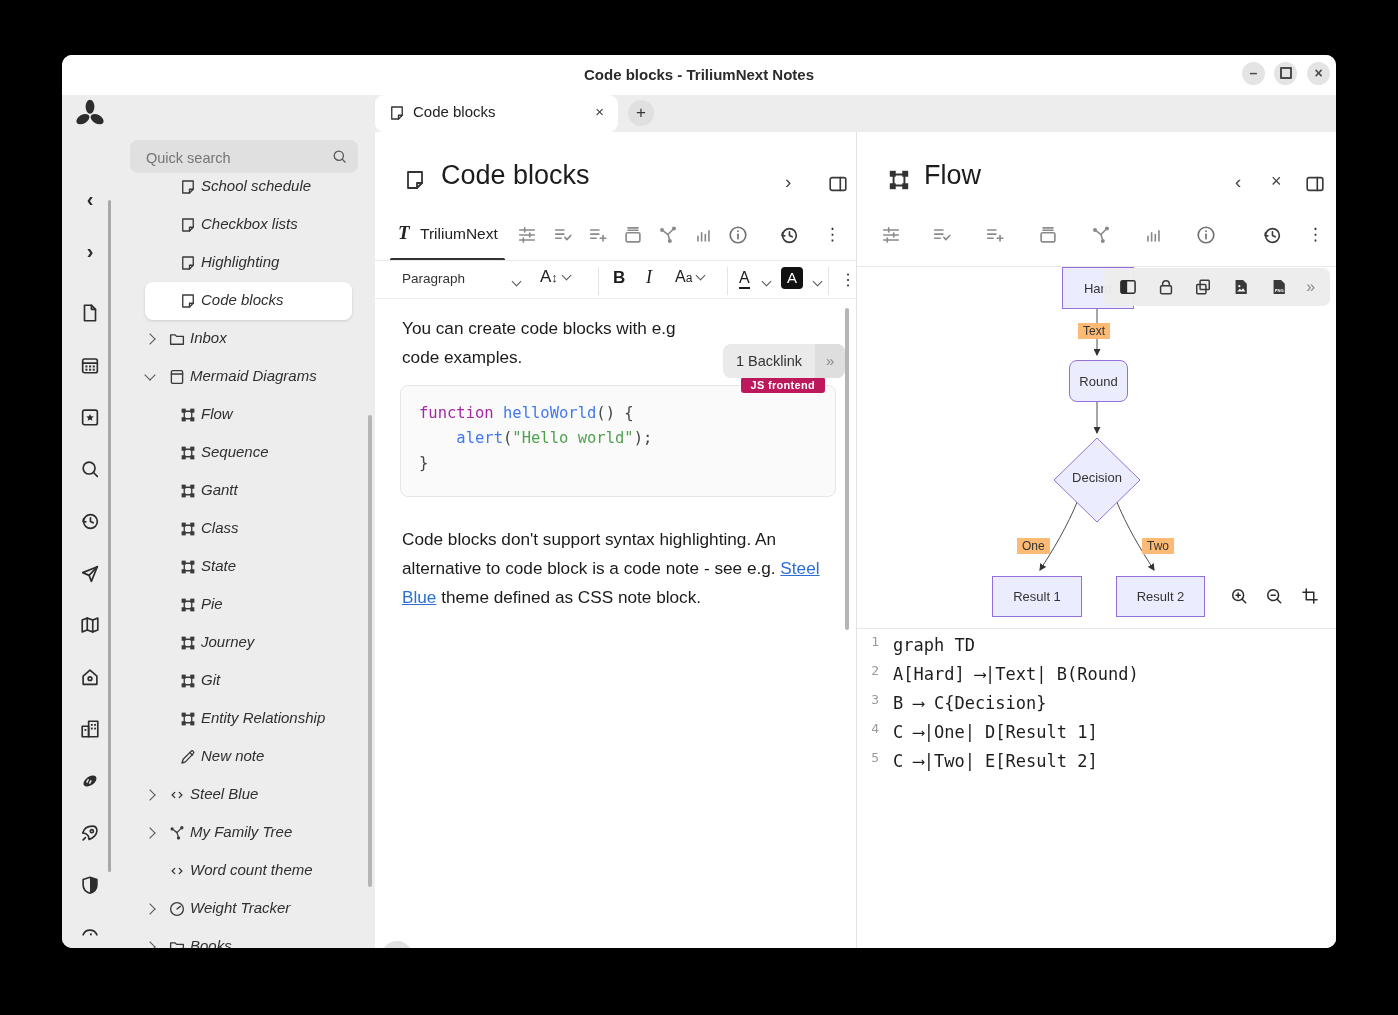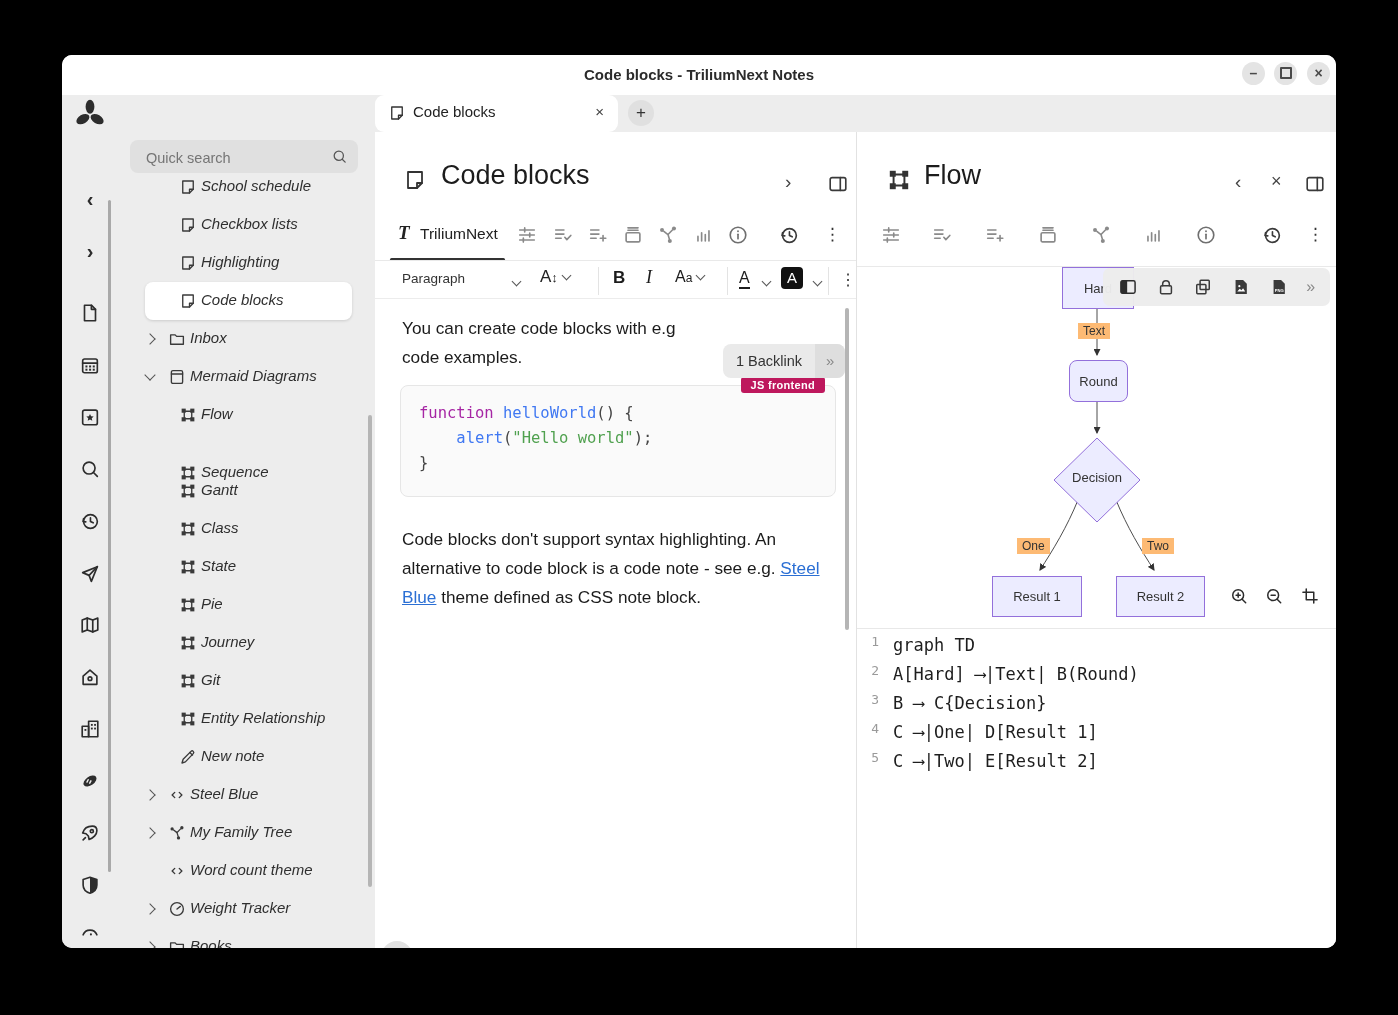--- a/index.html
+++ b/index.html
@@ -414,21 +414,21 @@
           <span class="tl">Mermaid Diagrams</span>
         </div>
       <div class="trow lv2" style="top:301px;">
           <span class="ti">
             <svg class="i">
               <use href="#i-mermaid"></use>
             </svg>
           </span>
           <span class="tl">Flow</span>
         </div>
-      <div class="trow lv2" style="top:359px;">
+      <div class="trow lv2" style="top:339px;">
           <span class="ti">
             <svg class="i">
               <use href="#i-mermaid"></use>
             </svg>
           </span>
           <span class="tl">Sequence</span>
         </div>
       <div class="trow lv2" style="top:377px;">
           <span class="ti">
             <svg class="i">

